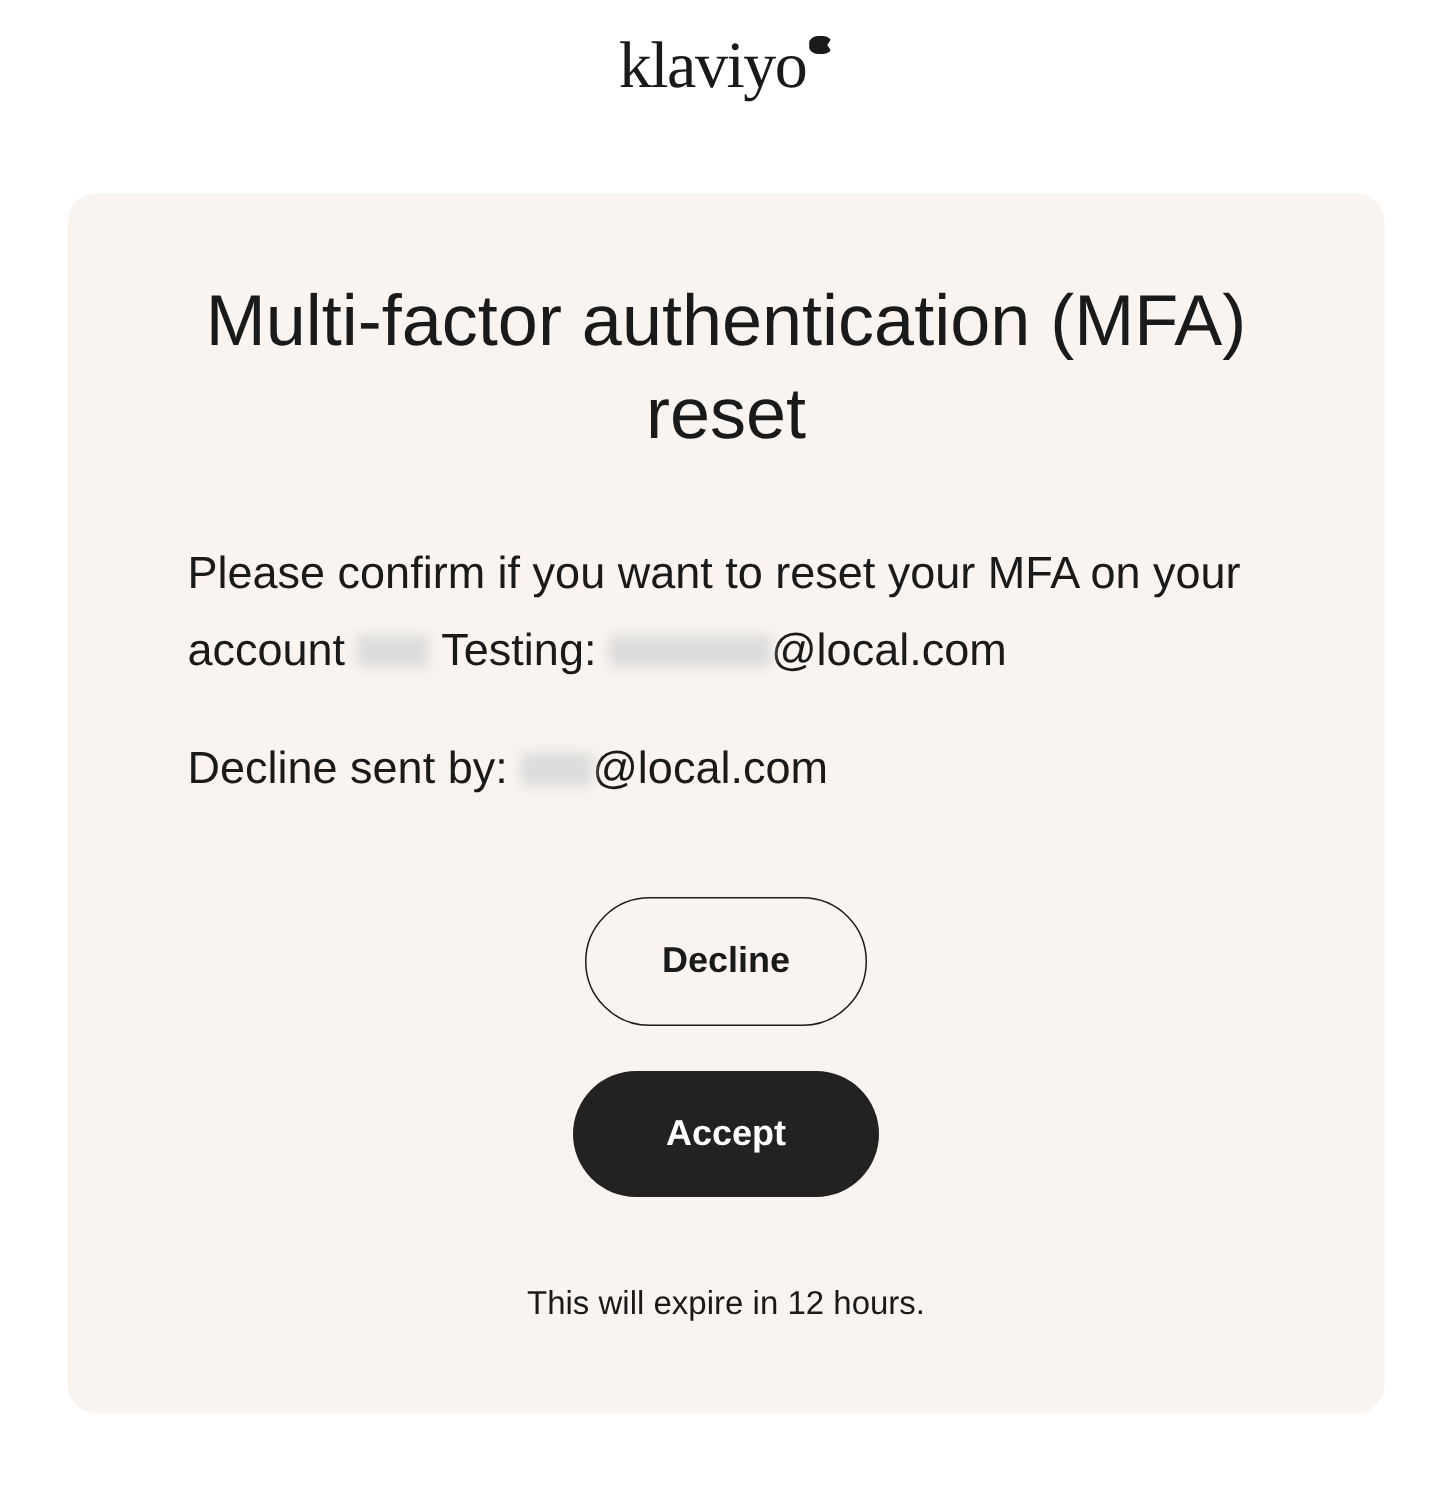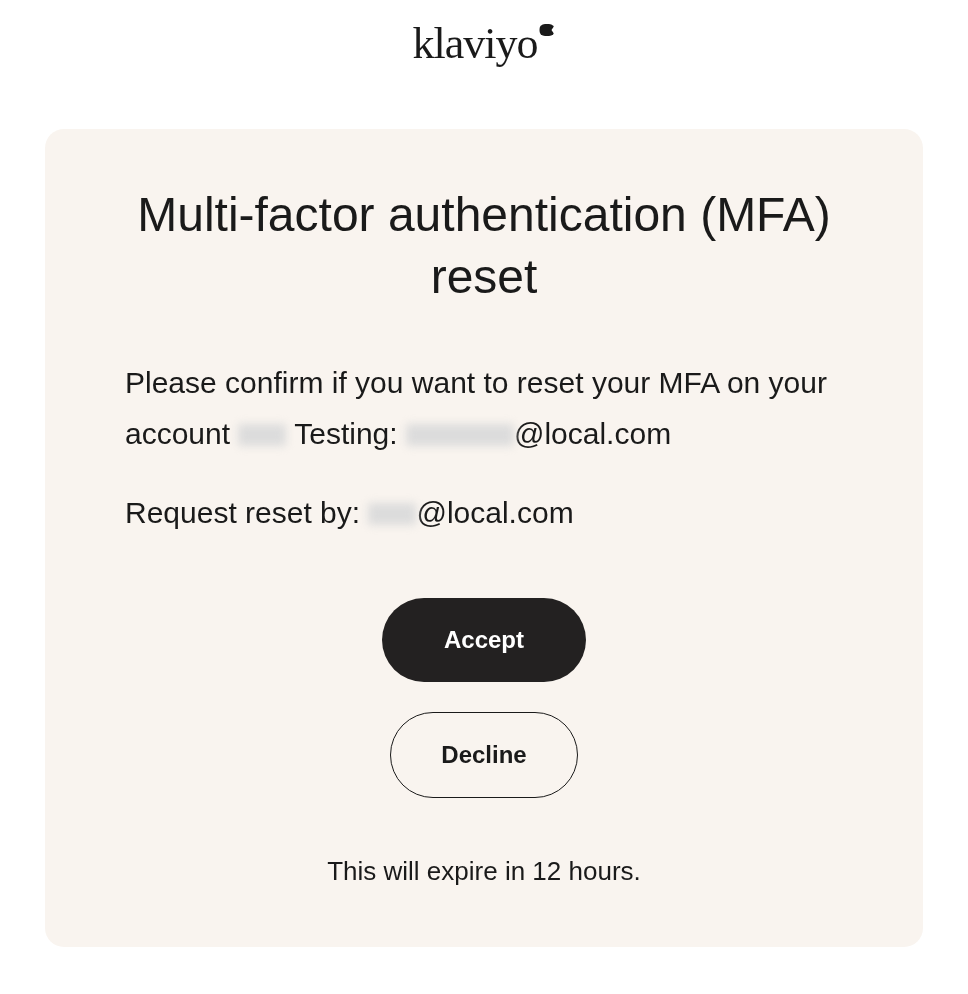--- a/index.html
+++ b/index.html
@@ -95,21 +95,21 @@
       padding: 28px 62px;
     }
     .btn-secondary {
       background: transparent;
       color: #1a1a1a;
       border: 1.5px solid #1a1a1a;
       border-radius: 999px;
       padding: 28px 50px;
     }
     .expiry-text {
-      font-size: 26px;
+      font-size: 22px;
       font-weight: 400;
       text-align: center;
       color: #1a1a1a;
     }
     .footer {
       text-align: center;
       font-size: 15.5px;
       color: #3a3a3a;
       padding-top: 70px;
     }
@@ -125,24 +125,24 @@
 </div>
 
 <div class="card">
   <h1 class="heading">Multi-factor authentication (MFA) reset</h1>
 
   <p class="body-text">
     <span>Please confirm if you want to reset your MFA on your account </span><span class="redacted r1"></span><span> Testing: </span><span class="redacted r2"></span><span>@local.com</span>
   </p>
 
   <p class="body-text">
-    <span>Request reset by: </span><span class="redacted r3"></span><span>@local.com</span>
+    <span>Decline sent by: </span><span class="redacted r3"></span><span>@local.com</span>
   </p>
 
   <div class="button-stack">
+    <button class="btn btn-secondary">Decline</button>
     <button class="btn btn-primary">Accept</button>
-    <button class="btn btn-secondary">Decline</button>
   </div>
 
   <p class="expiry-text">This will expire in 12 hours.</p>
 </div>
 
 <div class="footer">© 2023 Klaviyo Inc. All rights reserved. • 125 Summer St., floor 6, Boston, MA 02111</div>
 
 </body></html>

